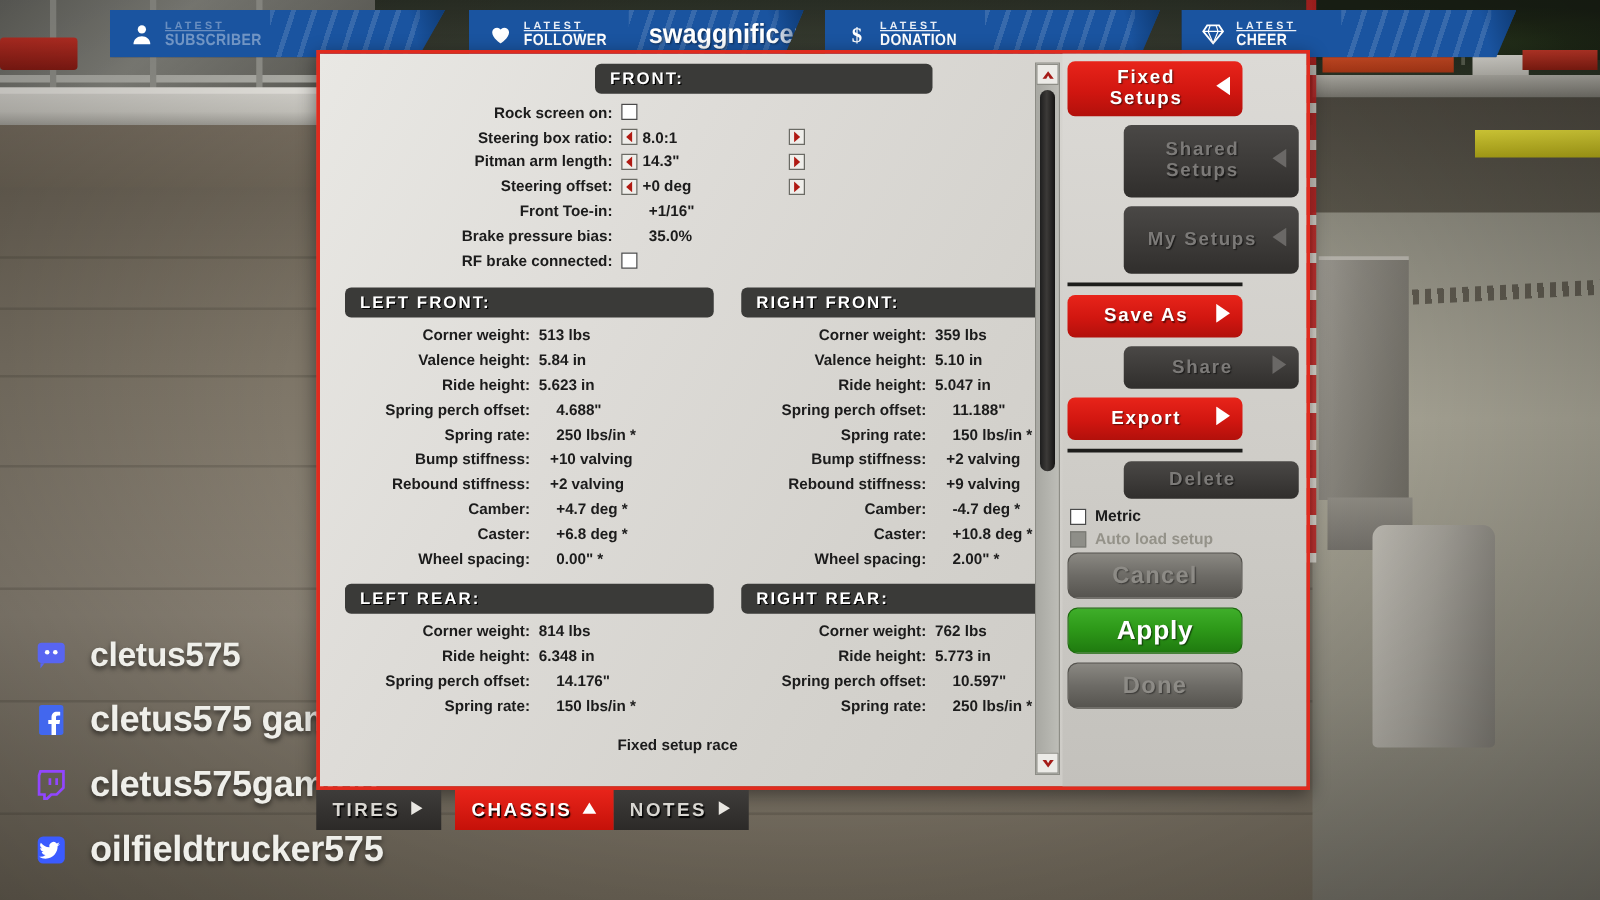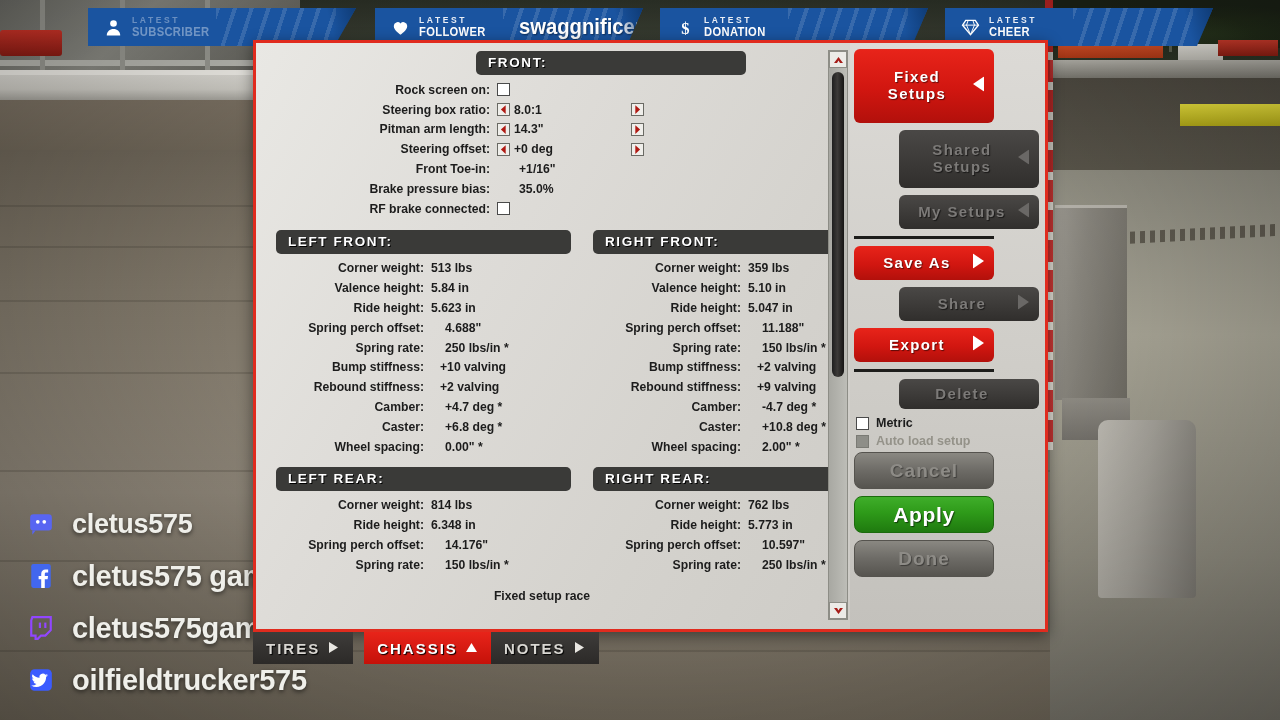--- a/index.html
+++ b/index.html
@@ -139,21 +139,21 @@
     pointer-events:none;
   }
   .alert-a { left:88px;  width:268px; clip-path:polygon(0 0, 100% 0, 92% 100%, 0 100%); }
   .alert-b { left:375px; width:268px; clip-path:polygon(0 0, 100% 0, 94% 100%, 0 100%); }
   .alert-c { left:660px; width:268px; clip-path:polygon(0 0, 100% 0, 94% 100%, 0 100%); }
   .alert-d { left:945px; width:268px; clip-path:polygon(0 0, 100% 0, 94% 100%, 0 100%); }
   .alert-ic { width:22px; color:#fff; display:flex; align-items:center; justify-content:center; margin-right:8px; flex:0 0 22px; }
   .alert-ic svg { width:19px; height:19px; fill:#fff; }
   .alert-txt { line-height:1; }
   .alert-latest {
-    font-size:8.5px; letter-spacing:2.6px; color:#e9eef6; font-weight:bold;
+    font-size:8.5px; letter-spacing:2.6px; color:#e9eef6; font-weight:bold;text-decoration:underline;
   }
   .alert-kind {
     font-size:13px; letter-spacing:.4px; color:#fff; font-weight:bold;
     margin-top:1px; font-family:"Liberation Sans Narrow","Liberation Sans",sans-serif;
     transform:scaleX(.86); transform-origin:left center;
   }
   .alert-name {
     margin-left:22px; color:#fff; font-size:22px; font-weight:bold;
     text-shadow:1px 1px 2px rgba(0,0,0,.5);
     transform:scaleX(.92); transform-origin:left center;
@@ -738,37 +738,37 @@
       </div>
       <div class="sbtn">
         <svg viewBox="0 0 11 8">
             <path d="M5.5 7 1 1h3l1.5 2.6L7 1h3z"></path>
           </svg>
       </div>
     </div>
 
     <div class="sd-side">
 
-      <div class="sbtn-b b-red" style="height:74px">
+      <div class="sbtn-b b-red" style="height:44px">
         <span style="white-space:pre-line">Fixed
 Setups</span>
         <span class="arw"><svg viewBox="0 0 13 15">
               <path d="M12 0 1 7.5 12 15z"></path>
             </svg></span>
       </div>
 
       <div class="sbtn-b b-dark" style="height:58px">
         <span style="white-space:pre-line">Shared
 Setups</span>
         <span class="arw"><svg viewBox="0 0 13 15">
               <path d="M12 0 1 7.5 12 15z"></path>
             </svg></span>
       </div>
 
-      <div class="sbtn-b b-dark" style="height:34px">
+      <div class="sbtn-b b-dark" style="height:54px">
         <span>My Setups</span>
         <span class="arw"><svg viewBox="0 0 13 15">
               <path d="M12 0 1 7.5 12 15z"></path>
             </svg></span>
       </div>
 
       <div class="divider"></div>
 
       <div class="sbtn-b b-red" style="height:34px">
         <span>Save As</span>

